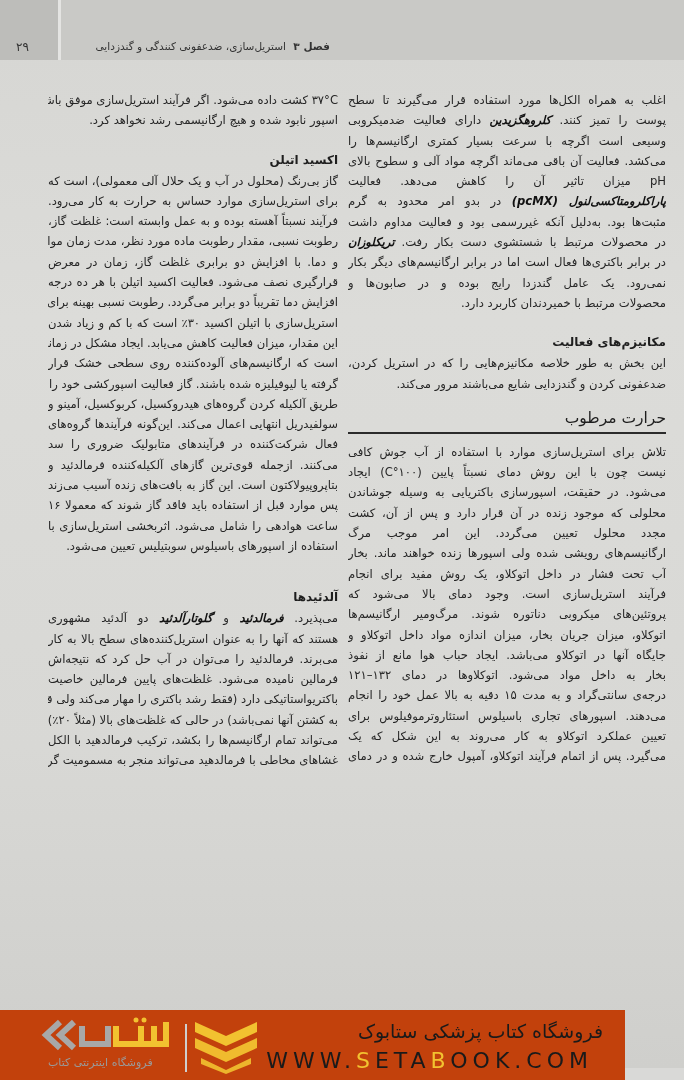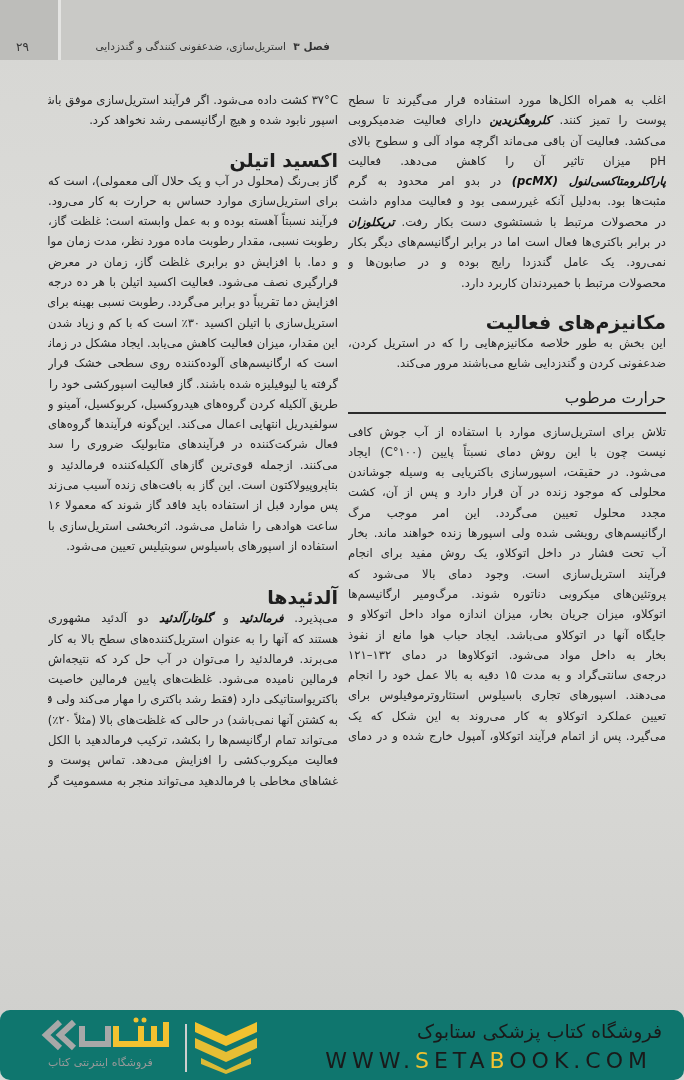--- a/index.html
+++ b/index.html
@@ -38,37 +38,36 @@
 
   .col {
     position:absolute; top:90px; direction:rtl; text-align:justify;
     font-size:11.6px; line-height:20.3px; color:#262626;
   }
   .col-right { right:18px; width:318px; }
   .col-left  { left:48px;  width:290px; }
   .col .line { display:block; white-space:nowrap; overflow:hidden; text-align:justify; text-align-last:justify; }
   .col .line.last { text-align-last:right; }
   .heading {
-    font-size:19px; font-weight:bold; color:#1e1e1e; margin:0; line-height:22px;
+    font-size:12px; font-weight:bold; color:#1e1e1e; margin:0; line-height:22px;
   }
   .section-heading {
     font-size:15.5px; font-weight:normal; color:#1e1e1e; line-height:24px; margin:0;
   }
   .rule {
     height:2px; background:#2b2b2b; margin:2px 0 8px 0;
   }
   .bold { font-weight:bold; color:#111;font-style:italic; }
   .spacer { height:18px; }
   .spacer-sm { height:12px; }
 
   
   .banner {
-    position:absolute; left:0; top:1010px; width:684px; height:70px;
-    background:#0f766e;
-    border-radius:10px;
+    position:absolute; left:0; top:1010px; width:625px; height:70px;
+    background:#c2410c;
   }
   .banner .brand-fa {
     position:absolute; right:22px; top:10px; font-size:19px; color:#1a1a1a;
     direction:rtl; white-space:nowrap;
   }
   .banner .brand-url {
     position:absolute; right:32px; top:38px; font-size:22px; letter-spacing:5px;
     color:#1a1a1a; direction:ltr; white-space:nowrap; font-family:"DejaVu Sans", sans-serif;
   }
   .banner .brand-url .accent { color:#f2c230; }
@@ -93,20 +92,21 @@
     <div class="running-head">
       <b>فصل ۳</b>
       <span>استریل‌سازی، ضدعفونی کنندگی و گندزدایی</span>
     </div>
   </div>
 
   <div class="col col-right">
     <div>
       <span class="line">اغلب به همراه الکل‌ها مورد استفاده قرار می‌گیرند تا سطح</span>
       <span class="line">پوست را تمیز کنند. <b class="bold">کلروهگزیدین</b> دارای فعالیت ضدمیکروبی</span>
+      <span class="line">وسیعی است اگرچه با سرعت بسیار کمتری ارگانیسم‌ها را</span>
       <span class="line">می‌کشد. فعالیت آن باقی می‌ماند اگرچه مواد آلی و سطوح بالای</span>
       <span class="line">pH میزان تاثیر آن را کاهش می‌دهد. فعالیت</span>
       <span class="line"><b class="bold">پاراکلرومتاکسی‌لنول (pcMX)</b> در بدو امر محدود به گرم</span>
       <span class="line">مثبت‌ها بود. به‌دلیل آنکه غیررسمی بود و فعالیت مداوم داشت</span>
       <span class="line">در محصولات مرتبط با شستشوی دست بکار رفت. <b class="bold">تریکلوزان</b></span>
       <span class="line">در برابر باکتری‌ها فعال است اما در برابر ارگانیسم‌های دیگر بکار</span>
       <span class="line">نمی‌رود. یک عامل گندزدا رایج بوده و در صابون‌ها و</span>
       <span class="line last">محصولات مرتبط با خمیردندان کاربرد دارد.</span>
     </div>
 
@@ -176,21 +176,20 @@
     <div class="spacer-sm"></div>
     <h3 class="heading">آلدئیدها</h3>
     <div>
       <span class="line">می‌پذیرد. <b class="bold">فرمالدئید</b> و <b class="bold">گلوتارآلدئید</b> دو آلدئید مشهوری</span>
       <span class="line">هستند که آنها را به عنوان استریل‌کننده‌های سطح بالا به کار</span>
       <span class="line">می‌برند. فرمالدئید را می‌توان در آب حل کرد که نتیجه‌اش</span>
       <span class="line">فرمالین نامیده می‌شود. غلظت‌های پایین فرمالین خاصیت</span>
       <span class="line">باکتریواستاتیکی دارد (فقط رشد باکتری را مهار می‌کند ولی قادر</span>
       <span class="line">به کشتن آنها نمی‌باشد) در حالی که غلظت‌های بالا (مثلاً ۲۰٪)</span>
       <span class="line">می‌تواند تمام ارگانیسم‌ها را بکشد، ترکیب فرمالدهید با الکل</span>
-      <span class="line">فعالیت میکروب‌کشی را افزایش می‌دهد. تماس پوست و</span>
       <span class="line">غشاهای مخاطی با فرمالدهید می‌تواند منجر به مسمومیت گردد</span>
     </div>
   </div>
 </div>
 
 <div class="banner">
   <div class="brand-fa">فروشگاه کتاب پزشکی ستابوک</div>
   <div class="brand-url"><span>WWW.</span><span class="accent">S</span><span>ETA</span><span class="accent">B</span><span>OOK.COM</span></div>
 </div>
 

